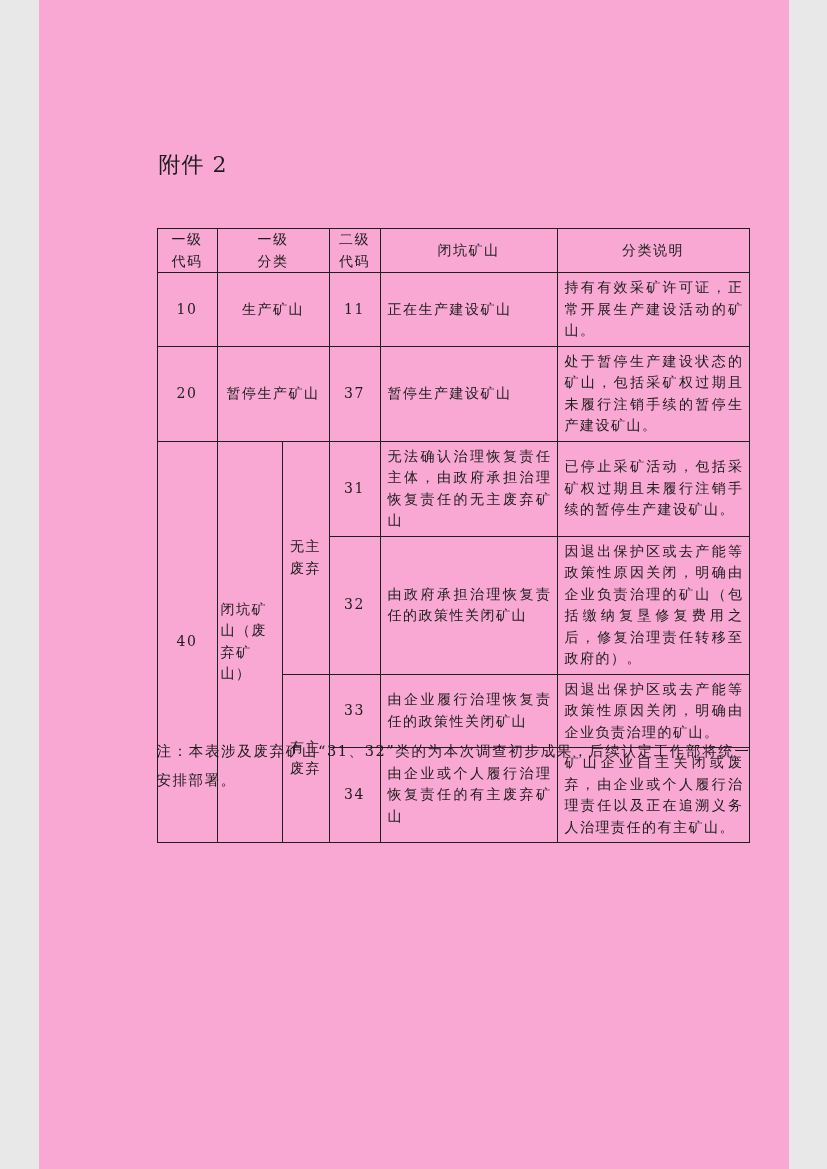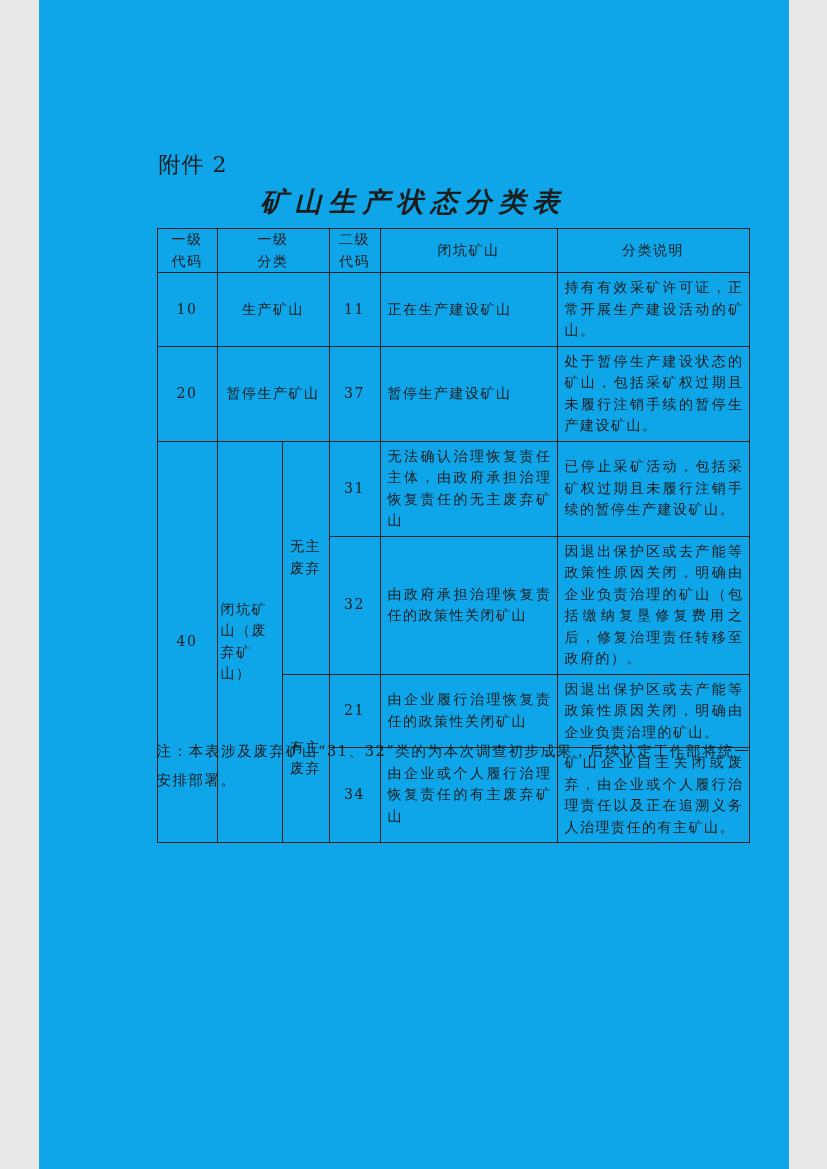--- a/index.html
+++ b/index.html
@@ -4,21 +4,21 @@
 <style>
   * { margin: 0; padding: 0; box-sizing: border-box; }
   html, body { background: #e8e8e8; }
   body { font-family: "DejaVu Serif", "Liberation Serif", serif; }
 
   .sheet {
     position: relative;
     width: 750px;
     height: 1169px;
     margin: 0 auto;
-    background: #0ea5e9;
+    background: #f9a8d4;
     color: #1c1c1c;
     overflow: hidden;
   }
 
   .attachment-label {
     position: absolute;
     left: 120px;
     top: 150px;
     font-size: 22px;
     letter-spacing: 1px;
@@ -85,21 +85,20 @@
     font-size: 13px;
   }
 </style>
 </head>
 <body>
 
 <div class="sheet">
 
   <div class="attachment-label">附件 2</div>
 
-  <div class="table-title">矿山生产状态分类表</div>
 
   <table class="cls-table">
     <colgroup>
       <col style="width:60px">
       <col style="width:65px">
       <col style="width:47px">
       <col style="width:51px">
       <col style="width:177px">
       <col style="width:192px">
     </colgroup>
@@ -143,21 +142,21 @@
 
       <tr class="h109">
         <td class="c">32</td>
         <td class="l">由政府承担治理恢复责任的政策性关闭矿山</td>
         <td class="l">因退出保护区或去产能等政策性原因关闭，明确由企业负责治理的矿山（包括缴纳复垦修复费用之后，修复治理责任转移至政府的）。</td>
       </tr>
 
       <tr class="h68">
         <td class="c" rowspan="2">有主
 废弃</td>
-        <td class="c">21</td>
+        <td class="c">33</td>
         <td class="l">由企业履行治理恢复责任的政策性关闭矿山</td>
         <td class="l">因退出保护区或去产能等政策性原因关闭，明确由企业负责治理的矿山。</td>
       </tr>
 
       <tr class="h84">
         <td class="c">34</td>
         <td class="l">由企业或个人履行治理恢复责任的有主废弃矿山</td>
         <td class="l">矿山企业自主关闭或废弃，由企业或个人履行治理责任以及正在追溯义务人治理责任的有主矿山。</td>
       </tr>
     </tbody>

